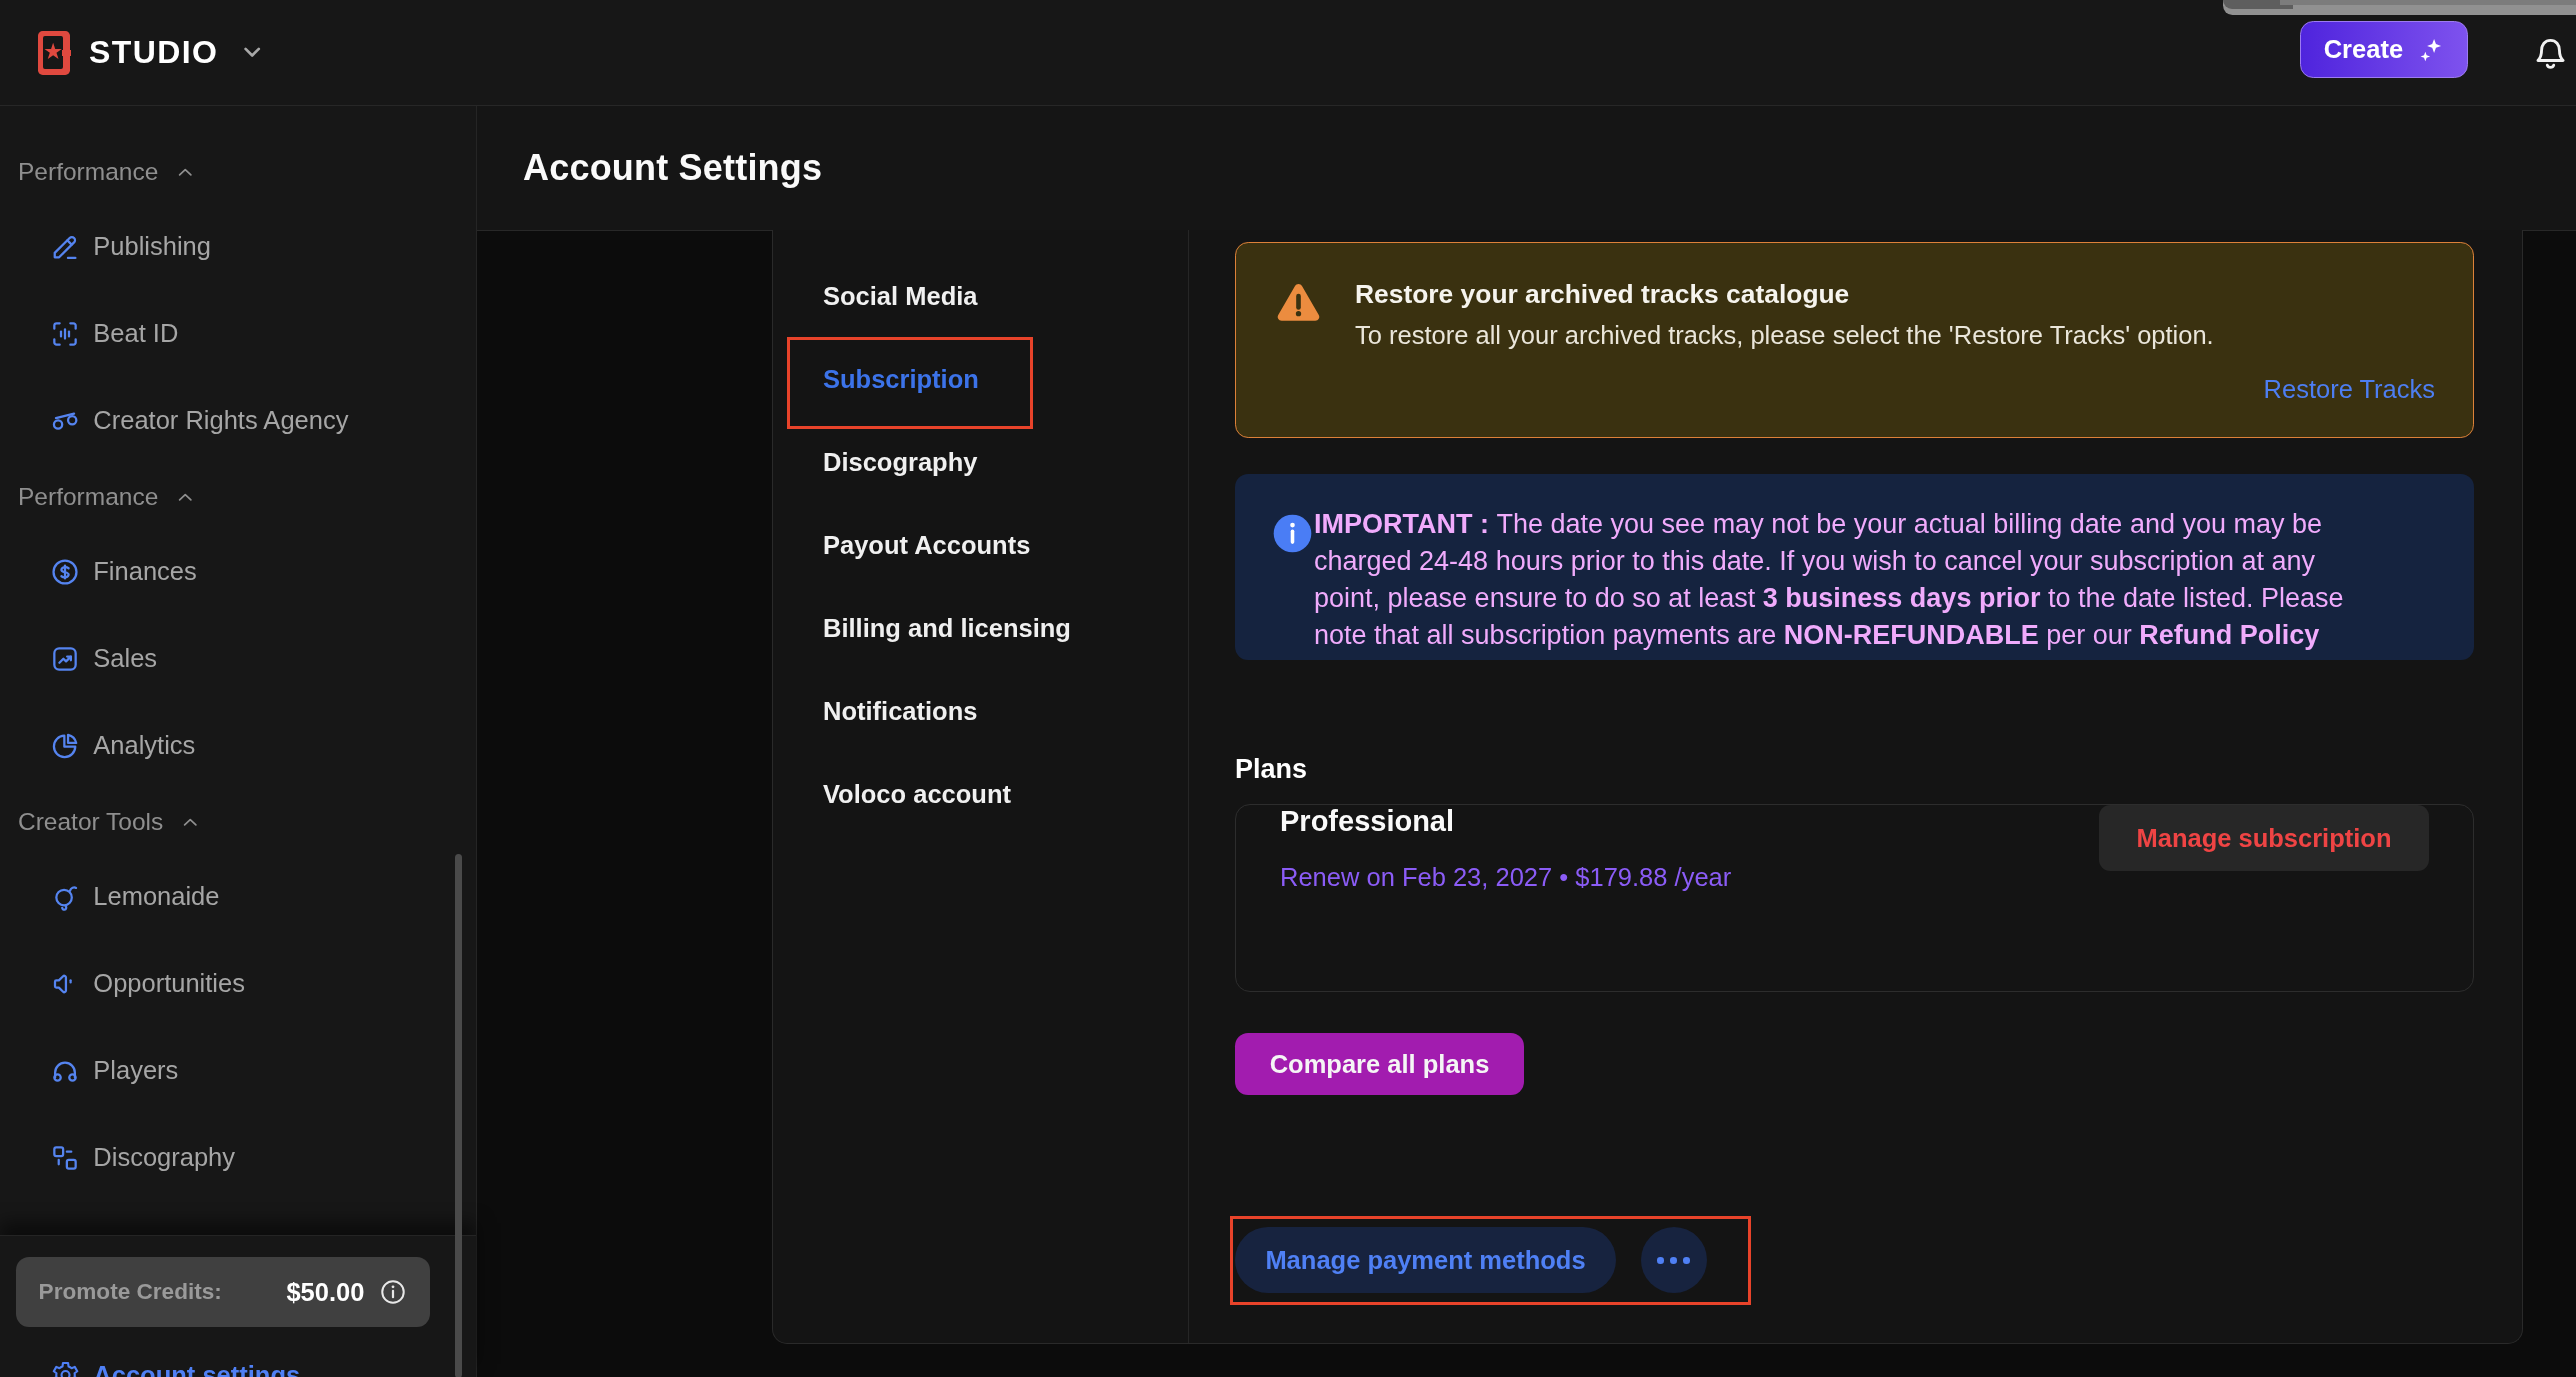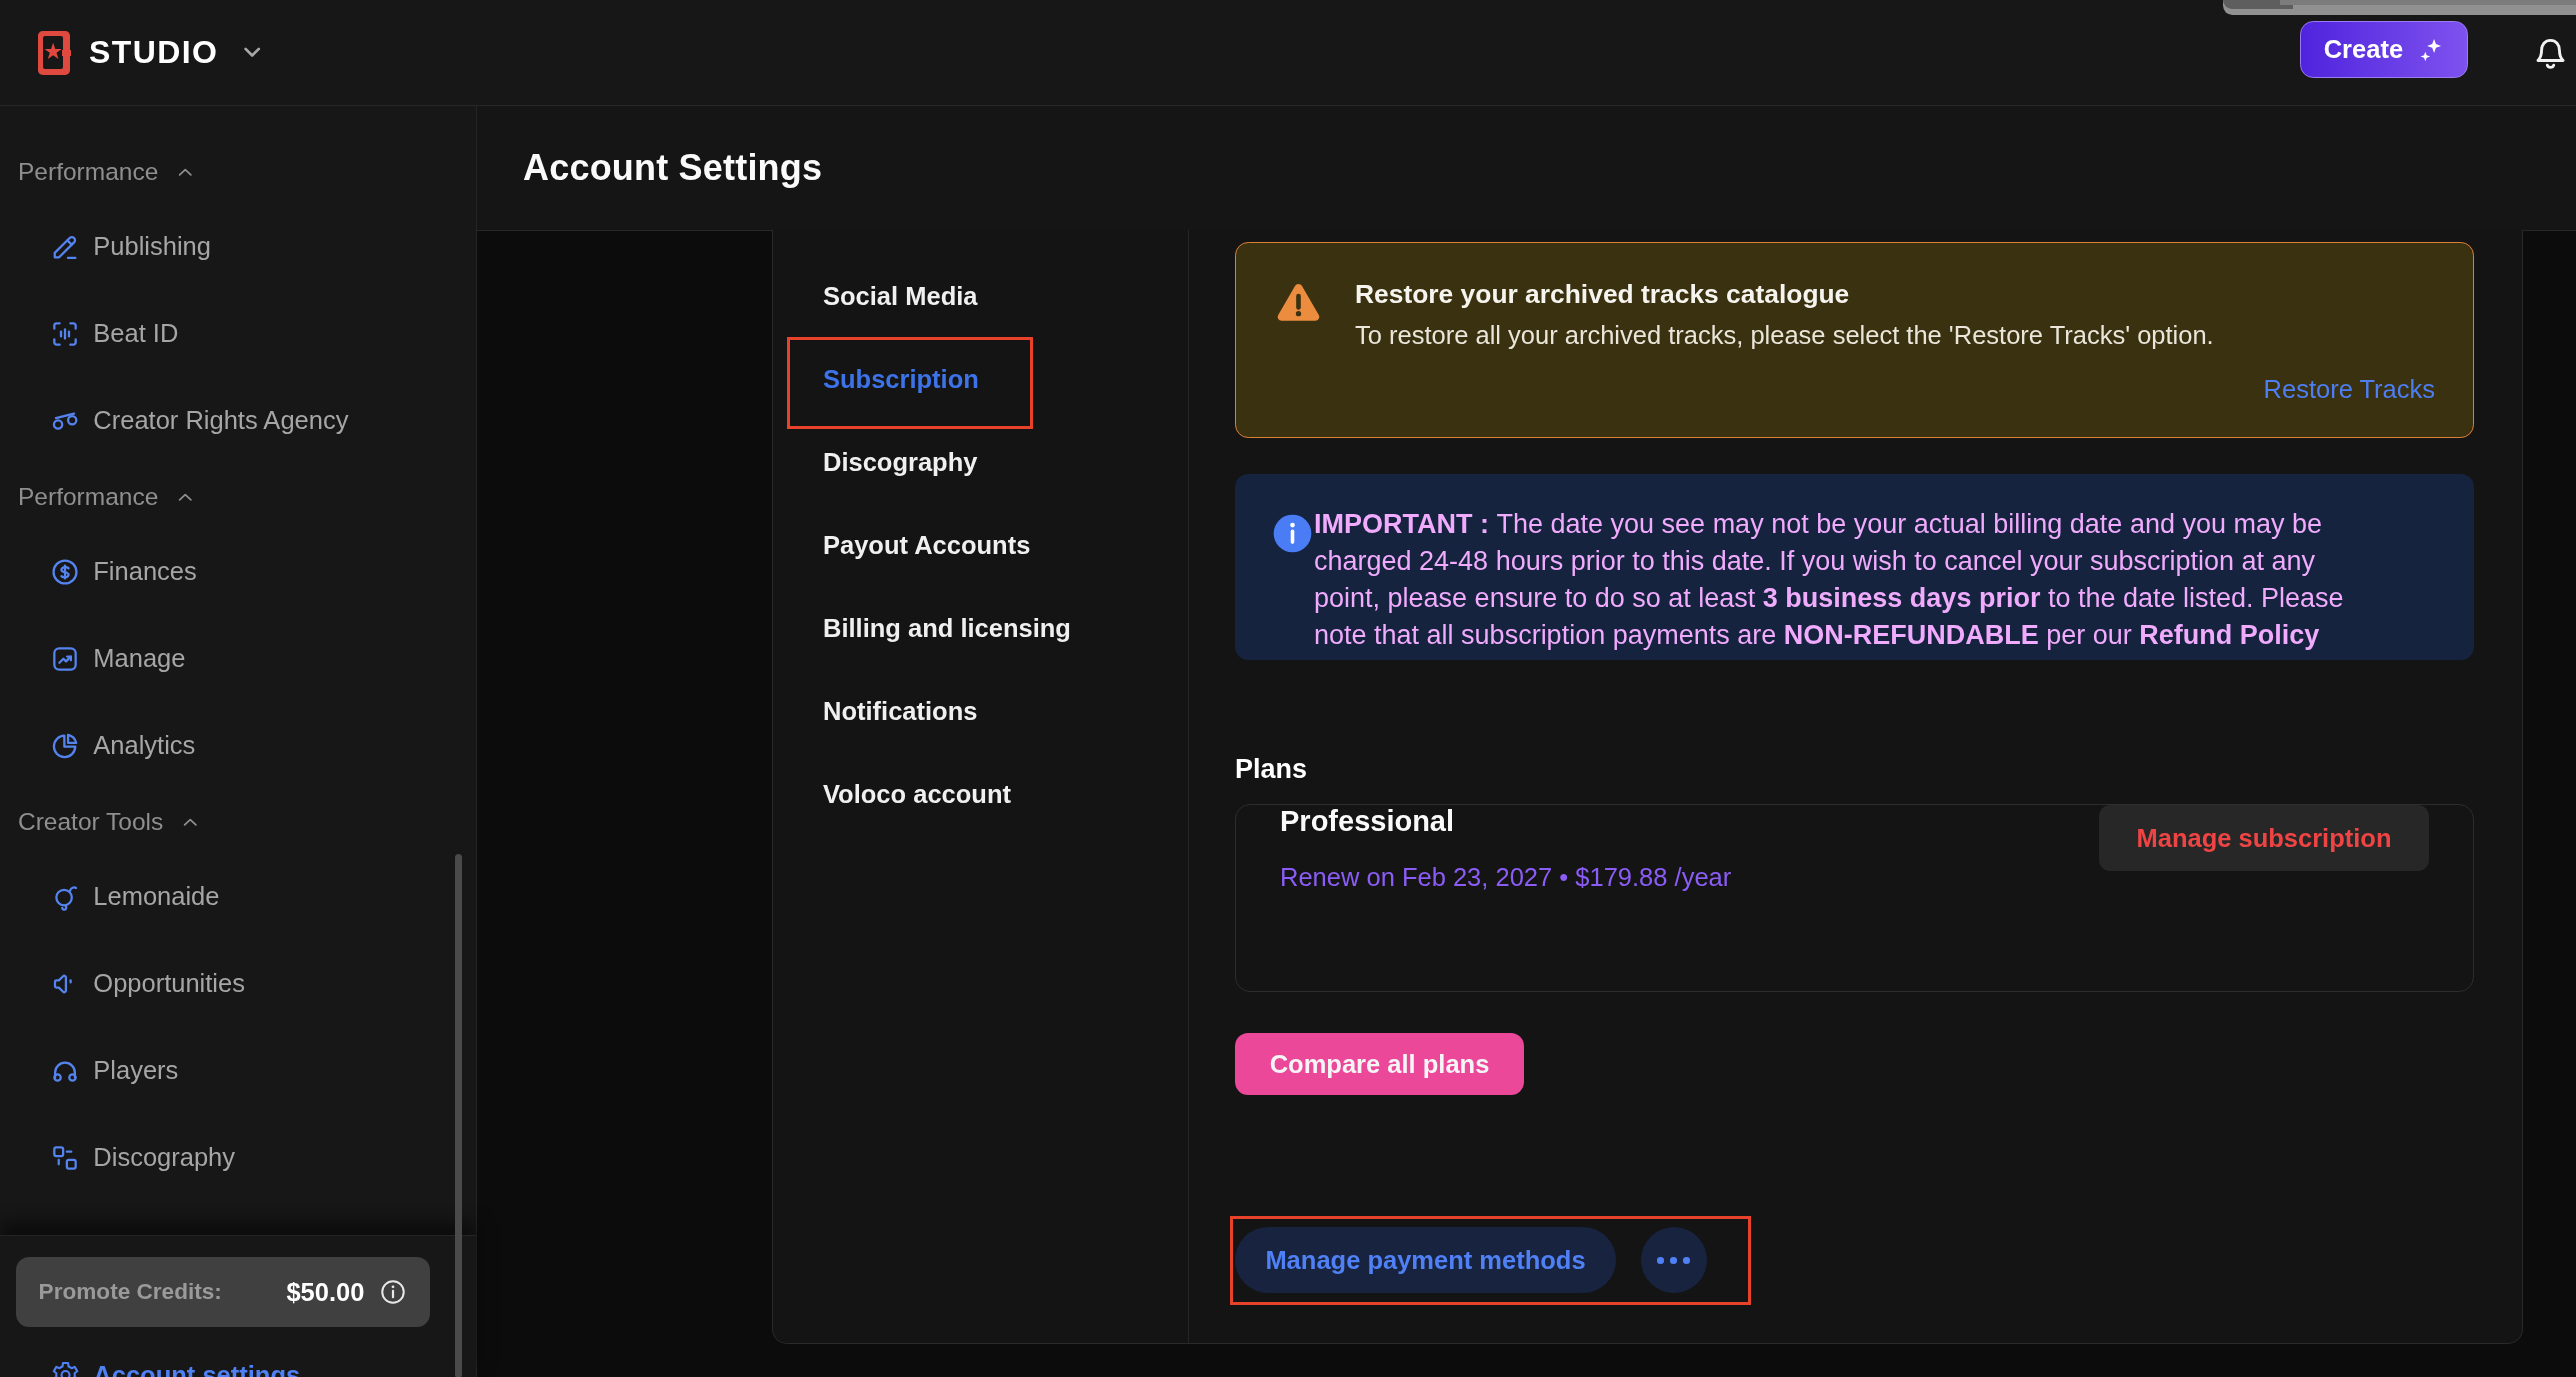--- a/index.html
+++ b/index.html
@@ -67,21 +67,21 @@
   .info-banner { height:186px; background:#15233f; border-radius:13.2px; padding:32px 38px 0 36px; margin-bottom:94px; display:flex; }
   .info-icon { width:43px; height:43px; flex:none; margin-top:5.7px; }
   .info-texts { font-size:27px; line-height:37px; color:#f0abfc; }
   .info-texts b { font-weight:700; }
 
   .plans-heading { font-size:27px; font-weight:700; color:#fff; height:30px; margin-bottom:20px; }
   .plan-card { height:188px; border:0.9px solid #2d2d2d; border-radius:15px; background:transparent; display:flex; align-items:flex-start; padding:0 44px; margin-bottom:41px; }
   .plan-name { font-size:29px; font-weight:700; color:#fafafa; }
   .plan-renewal { font-size:25.5px; color:#8b5cf6; margin-top:24.5px; }
   .manage-btn { margin-left:auto; width:330px; height:66px; background:#272727; border-radius:11.3px; border:none; color:#ef4444; font-size:25.5px; font-weight:700; font-family:inherit; cursor:pointer; }
-  .compare-btn { width:289px; height:62px; background:#ec4899; border-radius:13.2px; border:none; color:#f5f5f5; font-size:25.5px; font-weight:700; font-family:inherit; margin-bottom:132px; cursor:pointer; display:block; }
+  .compare-btn { width:289px; height:62px; background:#a21caf; border-radius:13.2px; border:none; color:#f5f5f5; font-size:25.5px; font-weight:700; font-family:inherit; margin-bottom:132px; cursor:pointer; display:block; }
   .payment-row { display:flex; align-items:flex-start; gap:24.5px; }
   .payment-btn { width:381px; height:66px; background:#17233f; border-radius:33px; border:none; color:#4f80f5; font-size:25.5px; font-weight:700; font-family:inherit; cursor:pointer; }
   .more-btn { width:66px; height:66px; background:#17233f; border-radius:50%; border:none; cursor:pointer; display:flex; align-items:center; justify-content:center; gap:6.6px; }
   .more-btn i { width:6.6px; height:6.6px; border-radius:50%; background:#4f80f5; }
 
   .annotation-box { position:absolute; border:3.8px solid #e8432a; pointer-events:none; }
   .anno-subscription { left:787px; top:337px; width:246px; height:92px; }
   .anno-payment { left:1230px; top:1216px; width:521px; height:89px; }
   svg { display:block; width:100%; height:100%; }
 </style>
@@ -189,21 +189,21 @@
           <span class="lbl">Finances</span>
         </div>
         <div class="side-item">
           <span class="ic">
             <svg viewBox="0 0 24 24" fill="none" stroke="currentColor" stroke-width="1.7" stroke-linecap="round" stroke-linejoin="round">
               <rect x="4" y="4" width="16" height="16" rx="3.6"></rect>
               <path d="M7.8 14.8l3-3 2 2 3.6-3.6"></path>
               <path d="M13.6 10.2h2.8V13"></path>
             </svg>
           </span>
-          <span class="lbl">Manage</span>
+          <span class="lbl">Sales</span>
         </div>
         <div class="side-item">
           <span class="ic">
             <svg viewBox="0 0 24 24" fill="none" stroke="currentColor" stroke-width="1.7" stroke-linecap="round" stroke-linejoin="round">
               <path d="M11.5 4.3a8 8 0 1 0 8.2 8.2h-8.2z"></path>
               <path d="M14.3 3.6a8 8 0 0 1 6.1 6.1h-6.1z"></path>
             </svg>
           </span>
           <span class="lbl">Analytics</span>
         </div>

